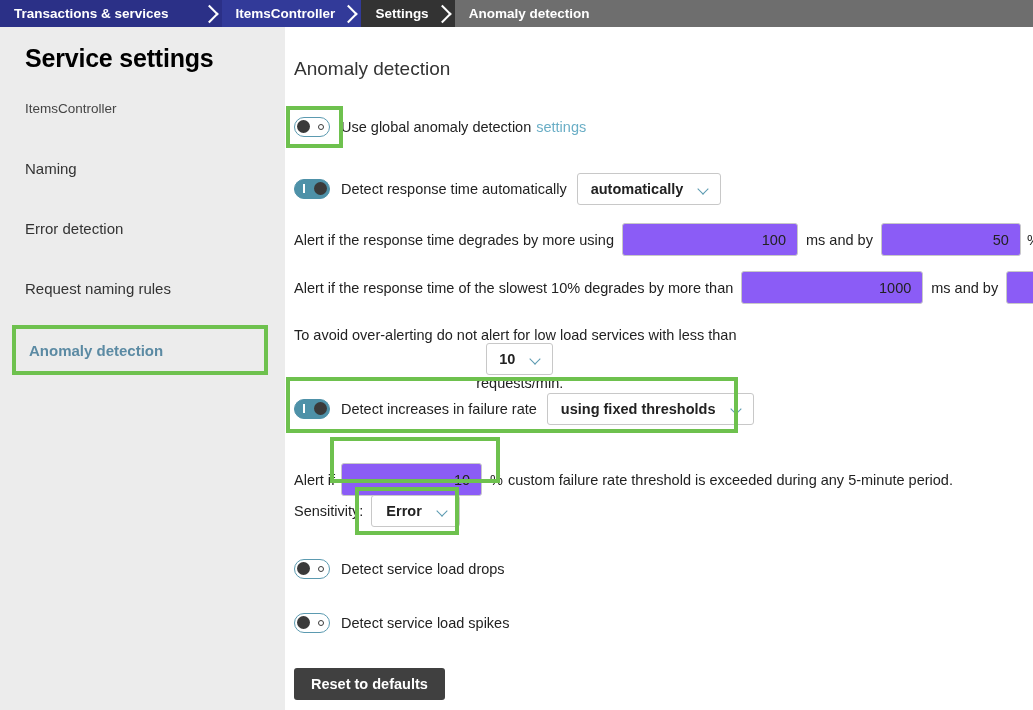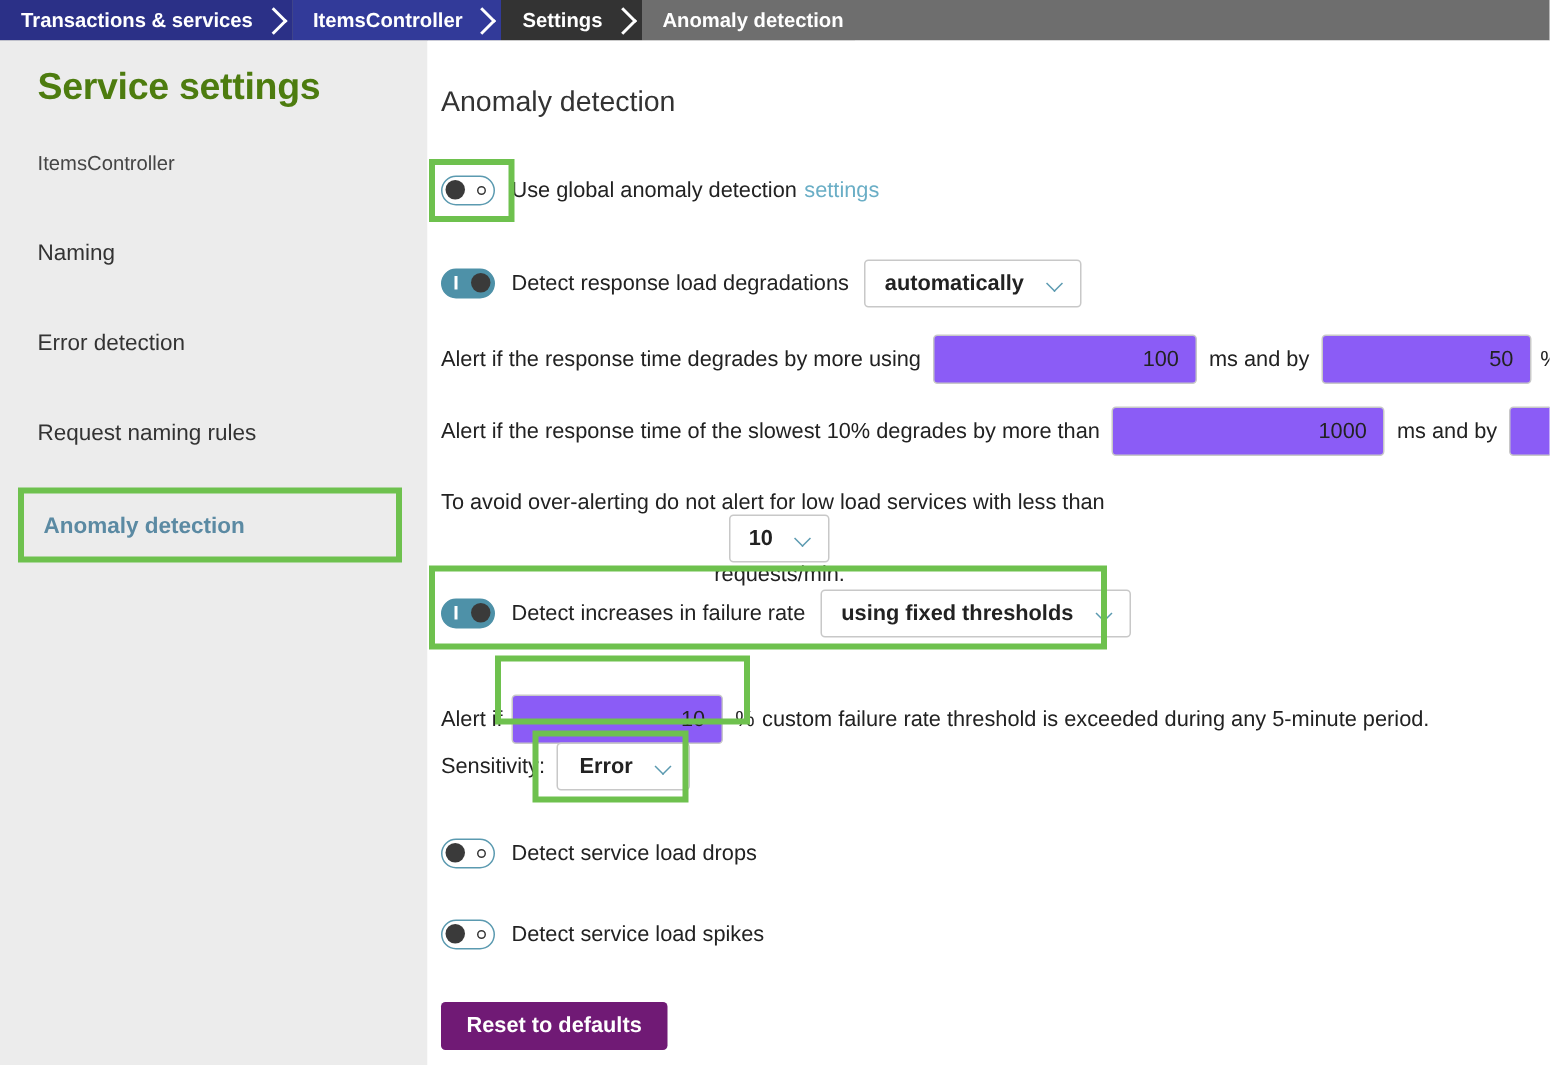--- a/index.html
+++ b/index.html
@@ -36,21 +36,21 @@
   }
   .crumb .arrow::before {
     content: "";
     position: absolute;
     left: -1px; top: 50%;
     width: 11px; height: 11px;
     border-top: 2px solid #ffffff;
     border-right: 2px solid #ffffff;
     transform: translateY(-50%) rotate(45deg);
   }
-  .crumb.c1 { background: #2b3087; }
+  .crumb.c1 { background: #2b3087; gap: 27px; }
   .crumb.c2 { background: #323a99; }
   .crumb.c3 { background: #333333; }
   .crumb.c4 { background: #6e6e6e; }
   .crumb.c4 .ctext { padding-left: 14px; }
 
   
   .page {
     position: absolute; top: 27px; left: 0;
     width: 1033px; height: 683px;
     display: flex;
@@ -63,21 +63,21 @@
   .content {
     flex: 1;
     background: #ffffff;
     position: relative;
     overflow: hidden;
   }
 
   
   .svc-title {
     position: absolute; left: 25px; top: 17px;
-    font-size: 25px; font-weight: bold; color: #4d7c0f;
+    font-size: 25px; font-weight: bold; color: #000000;
     letter-spacing: -0.2px;
   }
   .svc-sub {
     position: absolute; left: 25px; top: 74px;
     font-size: 13.5px; color: #454545;
   }
   .nav-item {
     position: absolute; left: 0; width: 285px;
     height: 30px;
     display: flex; align-items: center;
@@ -205,21 +205,21 @@
     z-index: 5;
     background: transparent;
   }
 
   
   .btn-primary {
     position: absolute;
     left: 9px; top: 641px;
     height: 32px;
     padding: 0 17px;
-    background: #701a75;
+    background: #404040;
     color: #ffffff;
     font-size: 14.5px; font-weight: bold;
     border: none; border-radius: 3px;
     cursor: pointer;
     font-family: "Liberation Sans", sans-serif;
     display: flex; align-items: center;
   }
 </style>
 </head>
 <body>
@@ -273,21 +273,21 @@
       </div>
       <span class="lbl">Use global anomaly detection</span>
       <a class="link" style="margin-left:5px;">settings</a>
     </div>
 
     <div class="row" style="top:146px;">
       <div class="toggle on">
         <span class="bar"></span>
         <span class="knob"></span>
       </div>
-      <span class="lbl">Detect response load degradations</span>
+      <span class="lbl">Detect response time automatically</span>
       <div class="select" style="margin-left:10px;">
         <span class="selv">automatically</span>
         <span class="chev"></span>
       </div>
     </div>
 
     <div class="row" style="top:196px;">
       <span>Alert if the response time degrades by more using</span>
       <input class="numin" style="width: 176px; margin-left: 8px;" value="100">
       <span style="margin-left:8px;">ms and by</span>

